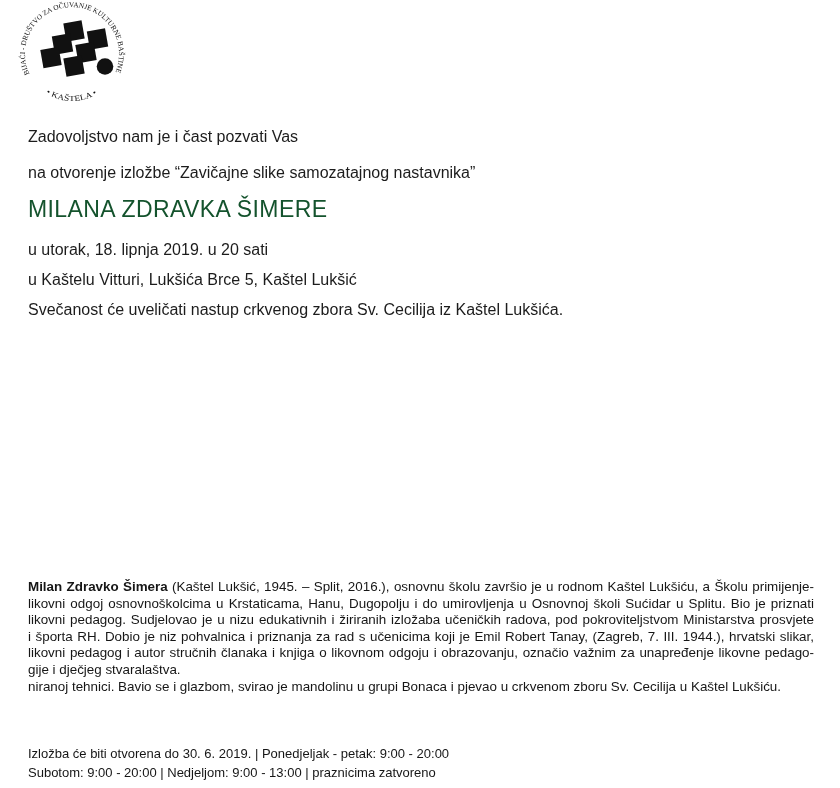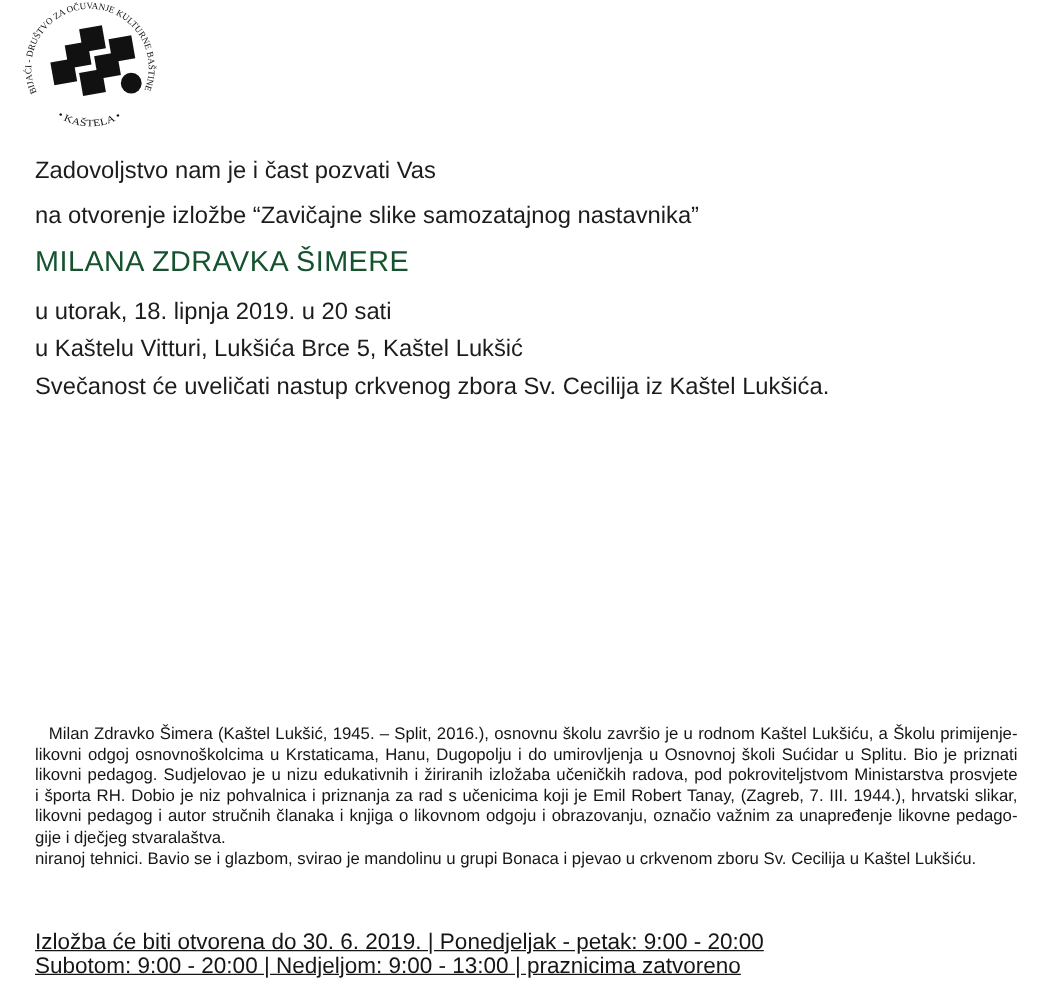--- a/index.html
+++ b/index.html
@@ -10,36 +10,36 @@
     color: #1c1c1c;
     position: relative;
     overflow: hidden;
   }
   .page { position: absolute; left: 0; top: 0; width: 840px; height: 788px; background: #fff; }
 
   .logo { position: absolute; left: 16px; top: 1px; width: 112px; height: 108px; }
   .logo text { fill: #111; font-family: "Liberation Serif", serif; }
 
   .abs-line { position: absolute; left: 28px; white-space: nowrap; }
-  .invite-line { font-size: 19px; line-height: 20px; }
+  .invite-line { font-size: 16px; line-height: 20px; }
   .title-line { font-size: 23px; line-height: 27px; letter-spacing: 0.4px; color: #14532d; }
 
   .bio {
     position: absolute; left: 28px; top: 579px; width: 786px;
     font-size: 13.4px; line-height: 16.6px; color: #161616;
   }
   .bio .rich-line { text-align: justify; text-align-last: justify; }
   .bio .rich-line.end { text-align-last: left; }
 
   .footer {
     position: absolute; left: 28px; top: 744px; width: 786px;
-    font-size: 18px; line-height: 19px; color: #161616; text-decoration: underline;
+    font-size: 13px; line-height: 19px; color: #161616;
   }
 
-  .b { font-weight: normal; margin-left: 11px; }
+  .b { font-weight: bold; }
   .i { }
 </style>
 </head>
 <body>
 
 <div class="page">
 
   <svg class="logo" viewBox="0 0 112 108" xmlns="http://www.w3.org/2000/svg">
     <defs>
       <path id="arcTop" d="M 13.4 72.9 A 47 47 0 1 1 98.6 72.9" fill="none"></path>

